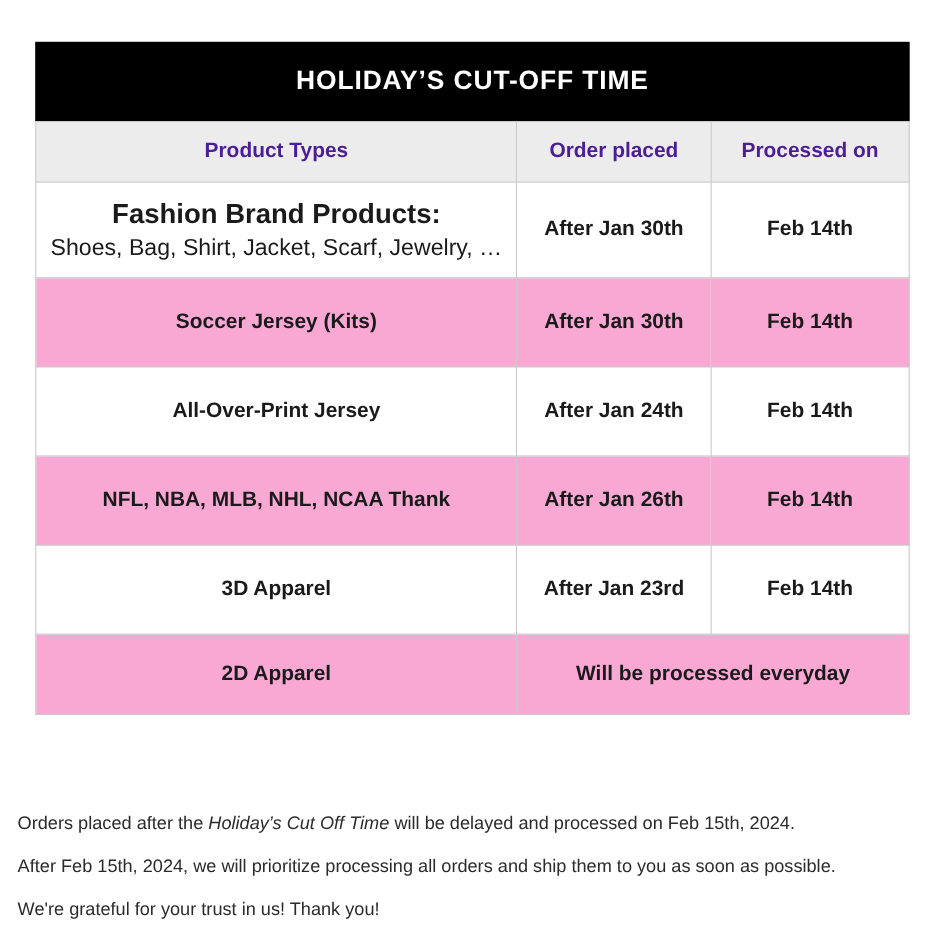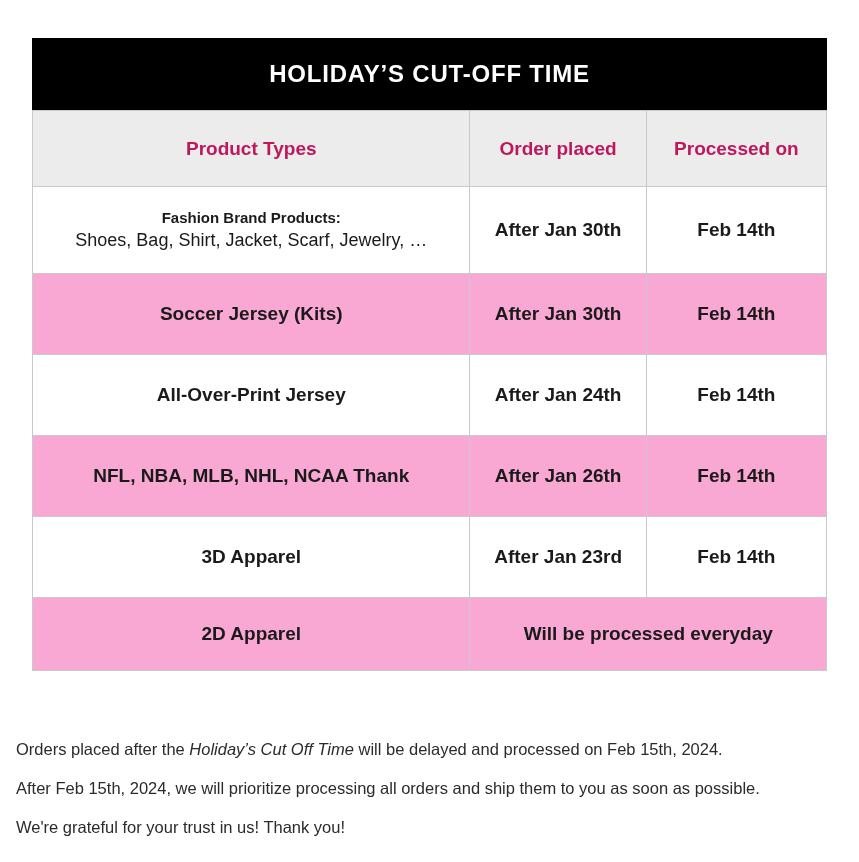--- a/index.html
+++ b/index.html
@@ -43,36 +43,36 @@
   table.cutoff td {
     border: 1px solid #c9c9c9;
     text-align: center;
     vertical-align: middle;
     font-size: 19px;
     padding: 6px 10px;
   }
 
   table.cutoff thead th {
     background: #ececec;
-    height: 76px;
+    height: 55px;
     font-weight: 700;
     font-size: 19px;
-    color: #be185d;
+    color: #4c1d95;
   }
 
   table.cutoff tbody tr.row-white td { background: #ffffff; }
   table.cutoff tbody tr.row-gray  td { background: #f9a8d4; }
 
   table.cutoff tbody td { height: 81px; color: #1a1a1a; }
   table.cutoff tbody tr.row-tall td  { height: 87px; }
   table.cutoff tbody tr.row-short td { height: 73px; margin-top: 40px; }
 
   td.product { font-weight: 700; }
-  .product-main { font-weight: 700; font-size: 15px; }
-  .product-sub  { font-weight: 400; font-size: 18px; margin-top: 4px; }
+  .product-main { font-weight: 700; font-size: 25px; }
+  .product-sub  { font-weight: 400; font-size: 21px; margin-top: 4px; }
   td.date-cell, td.merged-cell { font-weight: 700; }
 
   .notes {
     position: absolute;
     left: 16px; top: 730px;
     width: 820px;
     font-size: 16.5px;
     color: #2b2b2b;
   }
   .notes p { line-height: 39px; white-space: nowrap; }

